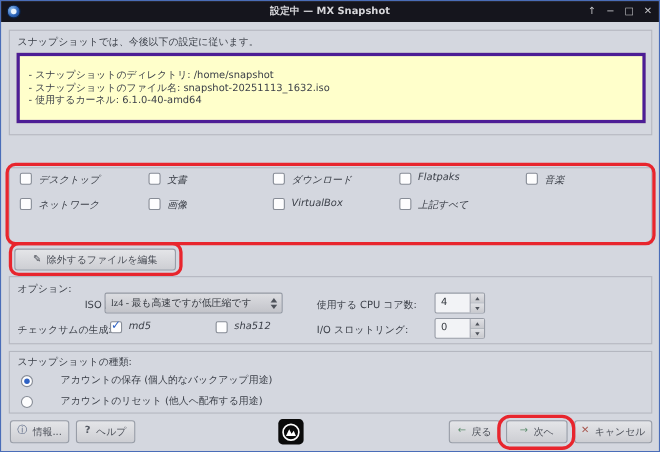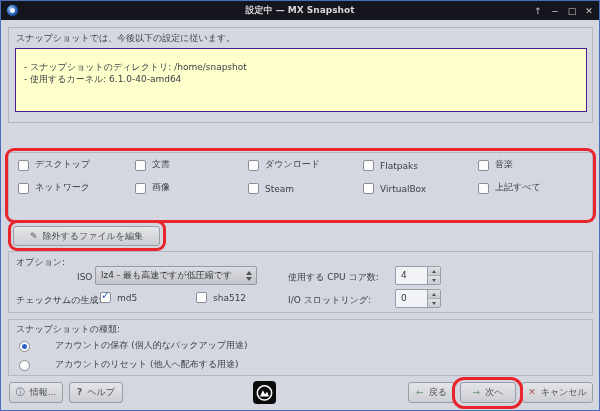--- a/index.html
+++ b/index.html
@@ -19,42 +19,42 @@
   .app-icon::after{content:"";position:absolute;left:3px;top:3px;width:5px;height:5px;border-radius:50%;background:#eaf2fc;}
   .win-controls{position:absolute;right:5px;top:0;height:19px;display:flex;gap:7px;align-items:center;color:#c4c4c8;font-size:9px;z-index:11;}
   .win-controls span{width:10px;text-align:center;cursor:default;line-height:10px;}
 
   
   .groupbox{position:absolute;border:1px solid #b4b7c0;box-sizing:border-box;}
   .label{position:absolute;font-size:9px;color:#3c4049;white-space:nowrap;}
   .wrap{position:absolute;font-size:9px;color:#3c4049;line-height:11.5px;}
 
   .infobox{position:absolute;left:14px;top:47px;width:572px;height:64px;background:#ffffcb;
-    border:1px solid #4c1d95;box-sizing:border-box;padding:13px 8px 0 8px;
+    border:3px solid #4c1d95;box-sizing:border-box;padding:13px 8px 0 8px;
     font-size:9px;color:#3c4049;line-height:11.5px;}
 
   .checkbox{display:inline-block;flex:none;width:11px;height:11px;background:#fdfdfe;border:1px solid #878c96;
     border-radius:2px;box-sizing:border-box;position:relative;}
   .check-mark{position:absolute;left:0px;top:-4px;font-size:11px;color:#2f62c4;font-weight:bold;}
-  .cb-item{display:flex;align-items:flex-end;gap:6px;font-size:9px;color:#3c4049;white-space:nowrap;}
+  .cb-item{display:flex;align-items:flex-start;gap:6px;font-size:9px;color:#3c4049;white-space:nowrap;font-style:italic;}
 
   #cb-grid{position:absolute;left:17px;top:156px;width:572px;display:grid;
     grid-template-columns:117px 113px 115px 115px 1fr;grid-auto-rows:14px;row-gap:9px;}
 
   .btn{position:absolute;display:flex;align-items:center;justify-content:center;gap:5px;
     background:linear-gradient(#e4e5e8,#cdced3);border:1px solid #989da7;border-radius:3px;
     font-size:9px;color:#4a4e57;box-sizing:border-box;white-space:nowrap;cursor:default;}
   .btn .bicon{font-size:9px;line-height:9px;}
 
   .annotation{position:absolute;border:3px solid #e8252d;border-radius:9px;box-sizing:border-box;
     pointer-events:none;z-index:40;background:transparent;}
 
   .combobox{position:absolute;background:linear-gradient(#dcdde1,#c3c4ca);border:1px solid #959aa4;
     border-radius:2px;box-sizing:border-box;display:flex;align-items:center;}
-  .combo-text{flex:1;padding-left:5px;font-size:9px;color:#34383f;white-space:nowrap;overflow:hidden;}
+  .combo-text{flex:1;padding-left:5px;font-size:9px;color:#34383f;white-space:nowrap;overflow:hidden;font-family:Liberation Serif, serif;}
   .combo-btn{width:15px;height:100%;display:flex;flex-direction:column;align-items:center;justify-content:center;}
   .tri{display:block;width:0;height:0;border-left:3px solid transparent;border-right:3px solid transparent;margin:1px 0;}
   .tri.up{border-bottom:4px solid #4e525a;}
   .tri.down{border-top:4px solid #4e525a;}
 
   .spinbox{position:absolute;background:#f2f3f6;border:1px solid #989da7;border-radius:2px;
     box-sizing:border-box;display:flex;}
   .spin-value{flex:1;font-size:9px;color:#34383f;padding:3px 0 0 5px;}
   .spin-btns{width:12px;border-left:1px solid #989da7;display:flex;flex-direction:column;}
   .spin-btns .sb{flex:1;background:linear-gradient(#e0e1e5,#c9cacf);display:flex;align-items:center;justify-content:center;}
@@ -84,20 +84,21 @@
       <span>−</span>
       <span>□</span>
       <span>✕</span>
     </div>
   </div>
 
   <div class="groupbox" style="left:7px;top:26px;width:585px;height:96px;"></div>
   <div class="label" style="left:15px;top:31px;">スナップショットでは、今後以下の設定に従います。</div>
   <div class="infobox">
     <div>- スナップショットのディレクトリ: /home/snapshot</div>
+    <div>- スナップショットのファイル名: snapshot-20251113_1632.iso</div>
     <div>- 使用するカーネル: 6.1.0-40-amd64</div>
   </div>
 
 
   <div class="groupbox" style="left:7px;top:151px;width:585px;height:70px;"></div>
 
   <div id="cb-grid">
     <div class="cb-item">
       <span class="checkbox"></span>
       <span>デスクトップ</span>
@@ -118,24 +119,20 @@
       <span class="checkbox"></span>
       <span>音楽</span>
     </div>
     <div class="cb-item">
       <span class="checkbox"></span>
       <span>ネットワーク</span>
     </div>
     <div class="cb-item">
       <span class="checkbox"></span>
       <span>画像</span>
-    </div>
-    <div class="cb-item">
-      <span class="checkbox"></span>
-      <span>Steam</span>
     </div>
     <div class="cb-item">
       <span class="checkbox"></span>
       <span>VirtualBox</span>
     </div>
     <div class="cb-item">
       <span class="checkbox"></span>
       <span>上記すべて</span>
     </div>
   </div>

